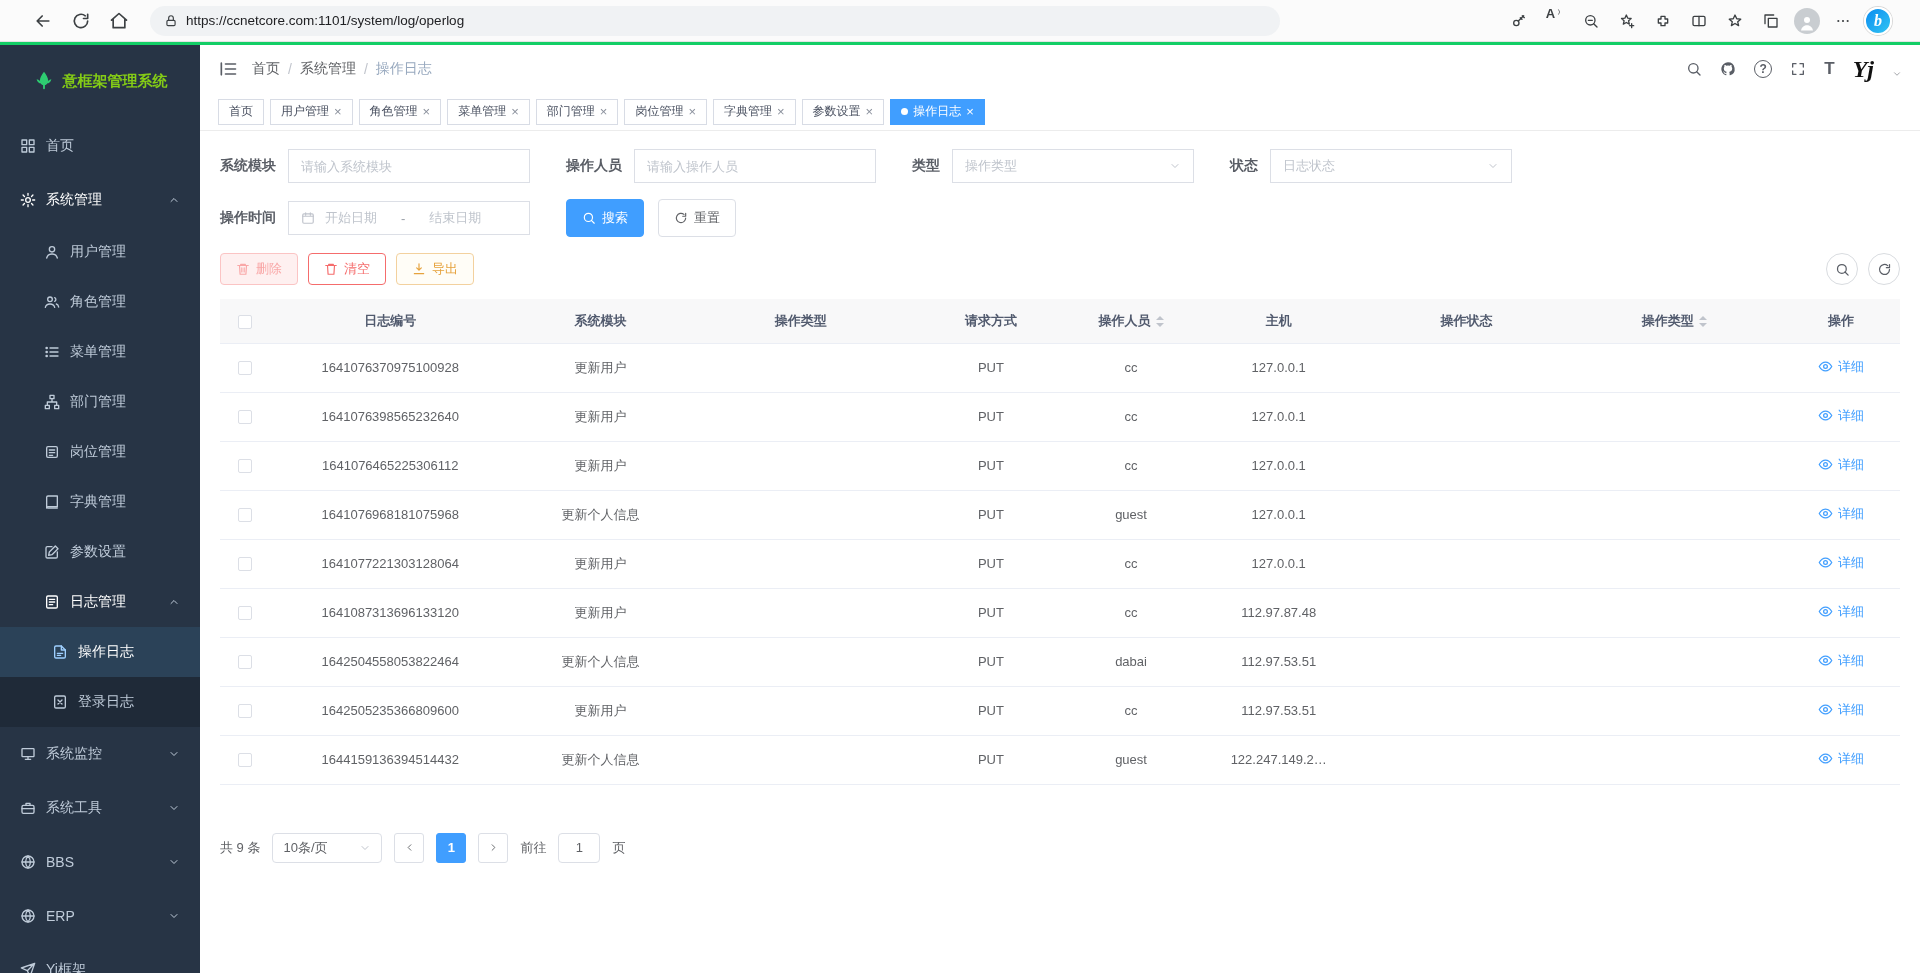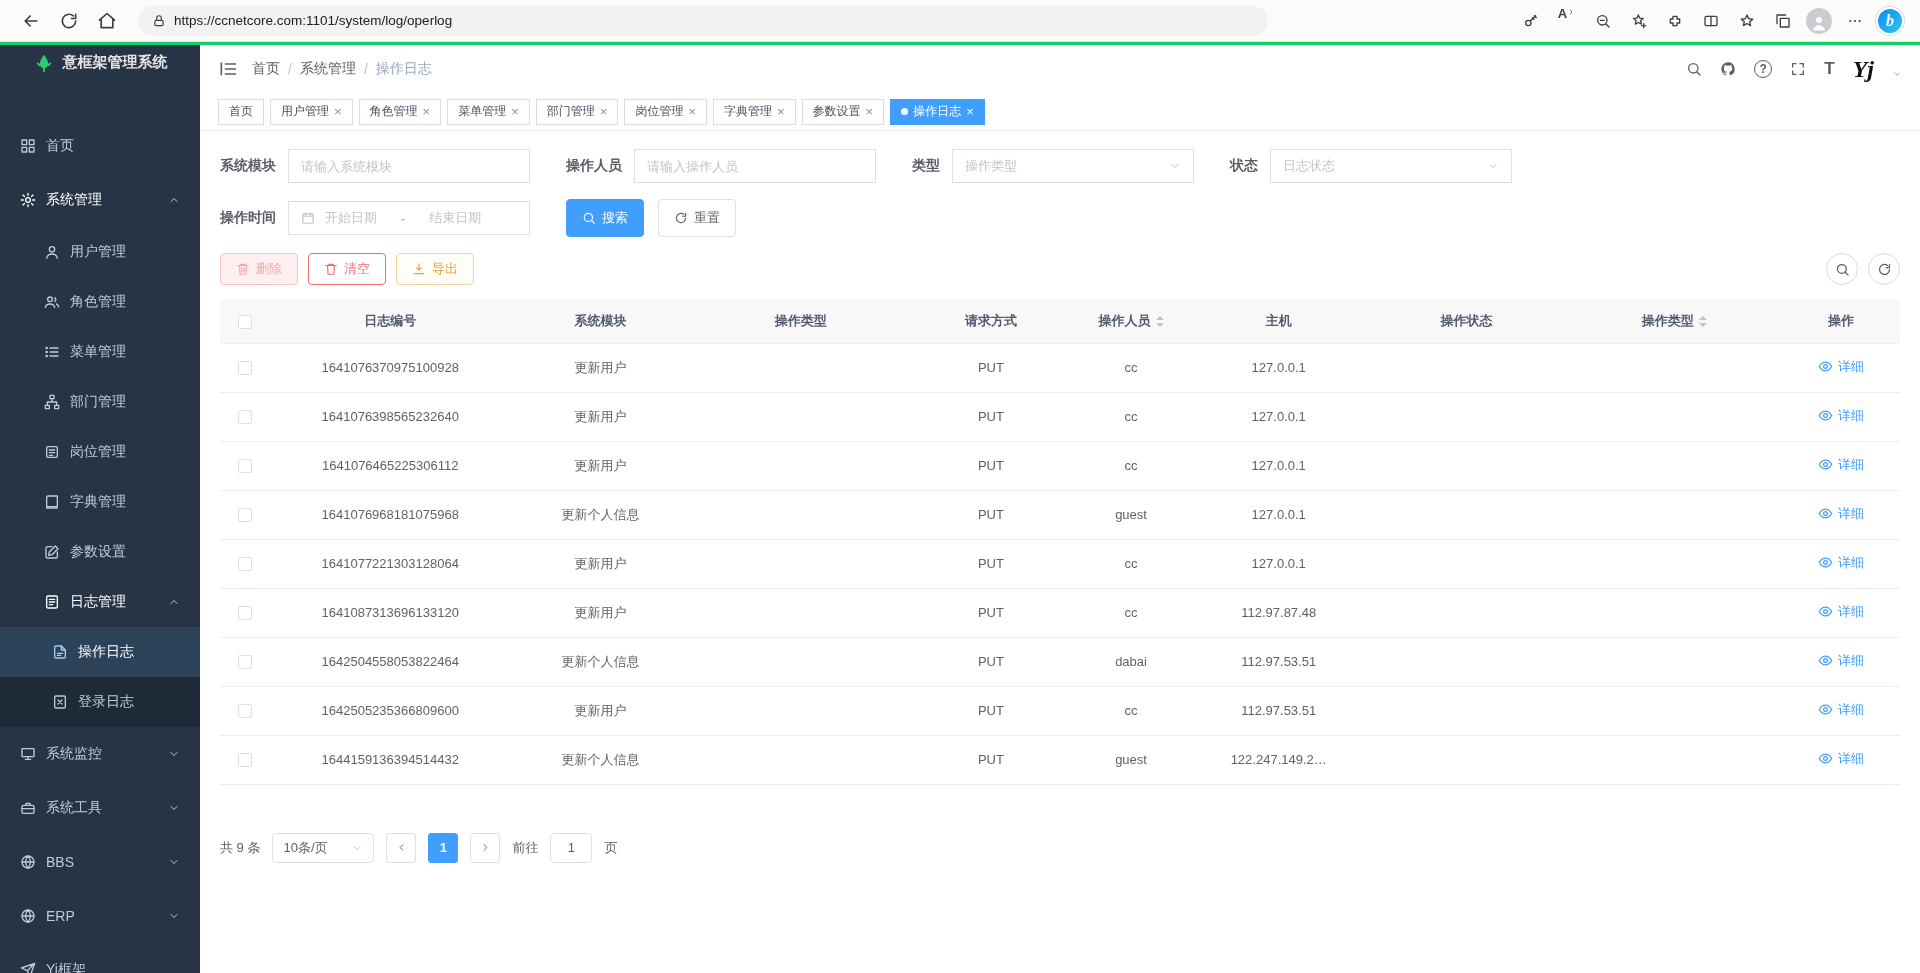--- a/index.html
+++ b/index.html
@@ -7,21 +7,21 @@
     font-family:"Liberation Sans","DejaVu Sans",sans-serif; }
   .s { fill:none; stroke:currentColor; stroke-width:2; stroke-linecap:round; stroke-linejoin:round; width:100%; height:100%; display:block; }
   .f { fill:currentColor; stroke:none; width:100%; height:100%; display:block; }
   .ic { display:inline-flex; width:16px; height:16px; flex:0 0 auto; }
   .ic14 { display:inline-flex; width:14px; height:14px; flex:0 0 auto; }
   .ic12 { display:inline-flex; width:12px; height:12px; flex:0 0 auto; }
   .ic20 { display:inline-flex; width:20px; height:20px; flex:0 0 auto; }
 
   
   .browser { height:42px; background:#fbfbfb; border-bottom:1px solid #e4e4e4;
-    display:flex; align-items:center; padding:0 16px; gap:8px; color:#3c4043; }
+    display:flex; align-items:center; padding:0 28px; gap:8px; color:#3c4043; }
   .b-btn { width:30px; height:30px; border-radius:6px; display:flex; align-items:center; justify-content:center; cursor:pointer; }
   .url-pill { flex:1; max-width:1130px; height:30px; background:#f0f2f4; border-radius:15px;
     display:flex; align-items:center; gap:8px; padding:0 14px; margin:0 8px; }
   .url-text { font-size:13.5px; color:#202124; white-space:nowrap; overflow:hidden; }
   .b-right { display:flex; align-items:center; gap:6px; margin-left:auto; }
   .read-aloud { font-size:13px; font-weight:bold; display:flex; align-items:flex-start; gap:1px; }
   .read-aloud .arc { width:8px; height:12px; }
   .avatar-circle { width:26px; height:26px; border-radius:50%; background:#c9cdd1; color:#fff;
     display:flex; align-items:center; justify-content:center; overflow:hidden; }
   .avatar-circle .ic { width:18px; height:18px; margin-top:4px; }
@@ -29,22 +29,22 @@
     color:#fff; font-weight:bold; font-size:16px; display:flex; align-items:center; justify-content:center;
     font-family:"Liberation Serif","DejaVu Serif",serif; font-style:italic; border:2px solid #fff; box-shadow:0 0 0 1px #d8d8d8; }
 
   .green-bar { height:3px; background:#13ce66; }
 
   
   .app { display:flex; height:928px; }
 
   
   .sidebar { width:200px; background:#273445; color:#bfcbd9; flex:0 0 auto; overflow:hidden; }
-  .logo-row { height:64px; padding-top:8px; display:flex; justify-content:center; gap:8px;
-    color:#e5e5e5; font-weight:bold; font-size:15px; }
+  .logo-row { height:64px; padding-top:8px; display:flex; align-items:center; justify-content:center; gap:8px;
+    color:#84cc16; font-weight:bold; font-size:15px; }
   .leaf { width:22px; height:22px; color:#2ecc71; }
   .nav { padding-top:10px; }
   .nav-item { height:54px; display:flex; align-items:center; gap:10px; padding:0 20px; font-size:14px; cursor:pointer; }
   .nav-item .chev { margin-left:auto; width:12px; height:12px; display:inline-flex; color:#bfcbd9; }
   .chev.up svg { transform:rotate(180deg); }
   .lv2 { height:50px; padding-left:44px; }
   .lv3 { height:50px; padding-left:52px; background:#1f2a38; }
   .nav-item.open { color:#fff; }
   .nav-item.active { background:#2b4258; color:#fff; }
   .nav-item.active .ic { color:#9fd0ff; }
@@ -109,21 +109,21 @@
   .cb { width:14px; height:14px; border:1px solid #dcdfe6; border-radius:2px; display:inline-block; background:#fff; cursor:pointer; vertical-align:middle; }
   .sort { display:inline-flex; flex-direction:column; margin-left:5px; vertical-align:middle; }
   .sort i { display:block; width:0; height:0; border:4px solid transparent; }
   .sort .up { border-bottom-color:#c0c4cc; border-top:none; margin-bottom:3px; }
   .sort .dn { border-top-color:#c0c4cc; border-bottom:none; }
   .detail-link { color:#409eff; display:inline-flex; align-items:center; gap:5px; cursor:pointer; }
   .detail-link .ic14 { width:15px; height:15px; }
 
   
   .pagination { display:flex; align-items:center; justify-content:flex-start; gap:12px; margin-top:48px; font-size:13px; color:#606266; }
-  .pg-size { width:102px; height:30px; border:1px solid #dcdfe6; border-radius:4px; display:flex; align-items:center;
+  .pg-size { width:110px; height:30px; border:1px solid #dcdfe6; border-radius:4px; display:flex; align-items:center;
     justify-content:space-between; padding:0 10px; cursor:pointer; color:#606266; }
   .pg-size .ic12 { color:#c0c4cc; }
   .pg-btn { min-width:30px; height:30px; border:1px solid #dcdfe6; border-radius:3px; background:#fff; color:#606266;
     display:flex; align-items:center; justify-content:center; cursor:pointer; }
   .pg-btn .ic12 { width:11px; height:11px; }
   .pg-cur { background:#409eff; border-color:#409eff; color:#fff; font-weight:bold; }
   .pg-goto-input { width:42px; height:30px; border:1px solid #dcdfe6; border-radius:4px; text-align:center;
     font-size:13px; color:#606266; outline:none; font-family:inherit; }
 </style>
 </head>

